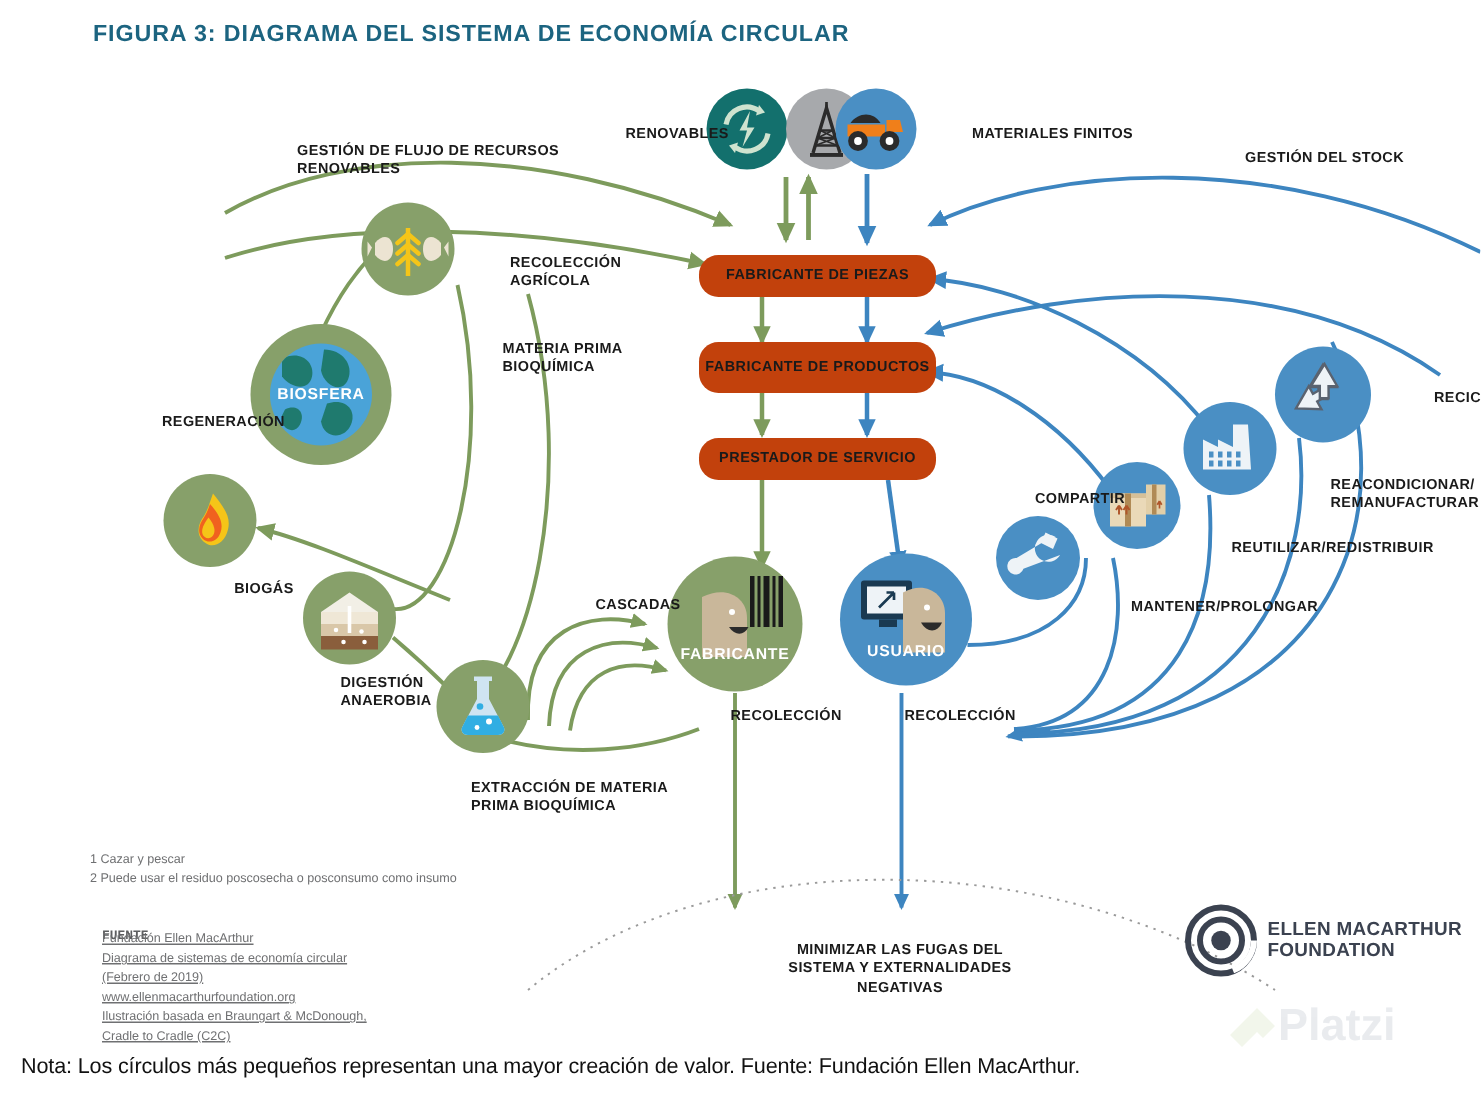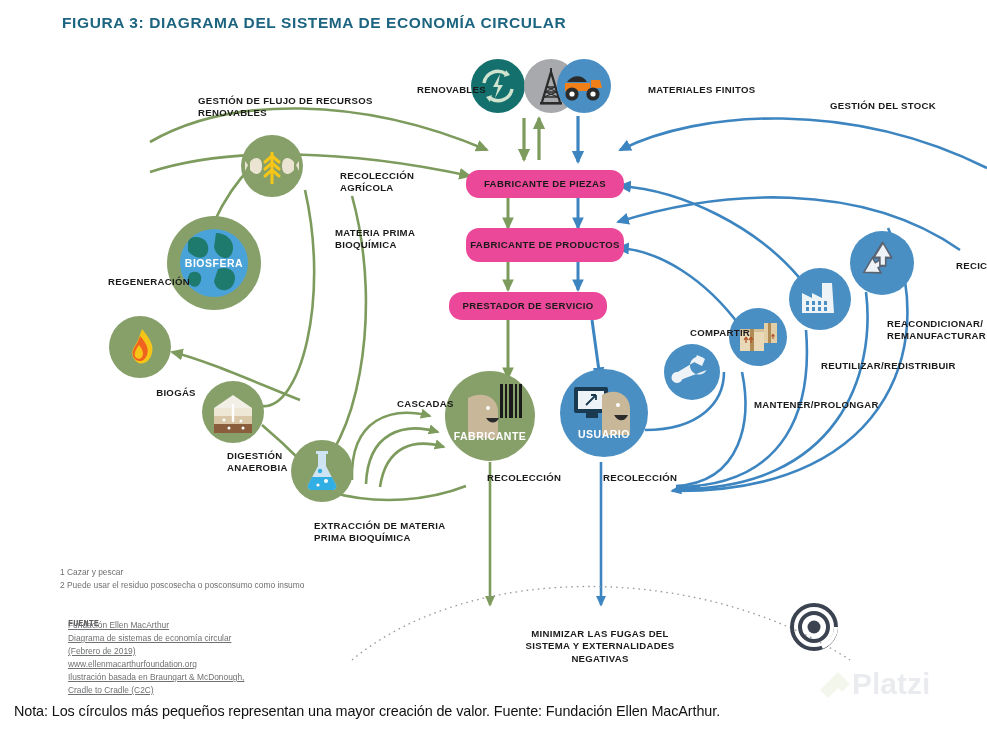--- a/index.html
+++ b/index.html
@@ -13,21 +13,21 @@
   }
 
   #canvas{position:absolute;left:0;top:0;width:987px;height:700px;}
 
   .lbl{position:absolute;font-weight:bold;color:#1a1a1a;letter-spacing:.3px;
        line-height:1.28;white-space:pre-line;padding-left:35px;}
   .lbl.s95{font-size:9.6px;}
   .c{text-align:center;}
 
   .pill{
-    position:absolute;background:#ec4899;border-radius:13px;
+    position:absolute;background:#c2410c;border-radius:13px;
     display:flex;align-items:center;justify-content:center;
     font-size:9.6px;font-weight:bold;color:#1a1a1a;letter-spacing:.35px;
     text-align:center;line-height:1.25;
   }
   .circ-cap{position:absolute;width:100%;text-align:center;
         font-size:10.5px;font-weight:bold;color:#ffffff;letter-spacing:.5px;}
 
   #footnotes,#source{position:absolute;color:#6f7072;font-size:8.4px;
         line-height:1.55;white-space:pre-line;}
   #source-head{position:absolute;color:#5d5e60;font-size:8.6px;font-weight:bold;}
@@ -316,37 +316,39 @@
 REMANUFACTURAR</div>
 <div class="lbl s95" style="left:921px;top:260px;text-align:right;">RECICLAR</div>
 
 <div class="lbl s95 c" style="left:440px;top:628px;width:250px;">MINIMIZAR LAS FUGAS DEL
 SISTEMA Y EXTERNALIDADES
 NEGATIVAS</div>
 
 <div class="pill" style="left:466px;top:170px;width:158px;height:28px;">FABRICANTE DE PIEZAS</div>
 <div class="pill" style="left:466px;top:228px;width:158px;height:34px;">FABRICANTE DE
 PRODUCTOS</div>
-<div class="pill" style="left:449px;top:292px;width:158px;height:28px;">PRESTADOR DE SERVICIO</div>
+<div class="pill" style="left:466px;top:292px;width:158px;height:28px;">PRESTADOR DE SERVICIO</div>
 
 <div class="circ-cap" style="left:167px;top:257px;width:94px;">BIOSFERA</div>
 <div class="circ-cap" style="left:443px;top:430px;width:94px;">FABRICANTE</div>
 <div class="circ-cap" style="left:557px;top:428px;width:94px;">USUARIO</div>
 
 <div id="footnotes" style="left:60px;top:566px;">1 Cazar y pescar
 2 Puede usar el residuo poscosecha o posconsumo como insumo</div>
 <div id="source-head" style="left:68px;top:619px;font-family:Liberation Mono, monospace;">FUENTE</div>
 <div id="source" style="left:68px;top:619px;text-decoration:underline;">Fundación Ellen MacArthur
 Diagrama de sistemas de economía circular
 (Febrero de 2019)
 www.ellenmacarthurfoundation.org
 Ilustración basada en Braungart &amp; McDonough,
 Cradle to Cradle (C2C)</div>
 
 <div id="emf-logo" style="left:792px;top:605px;">
   <div style="width:44px;height:44px;"></div>
+  <div class="emf-text">ELLEN MACARTHUR
+FOUNDATION</div>
 </div>
 
 <div id="platzi-wm" style="left:852px;top:667px;">
   <div class="pz-text">Platzi</div>
 </div>
 
 <div id="caption">Nota: Los círculos más pequeños representan una mayor creación de valor. Fuente: Fundación Ellen MacArthur.</div>
 
 </body></html>

